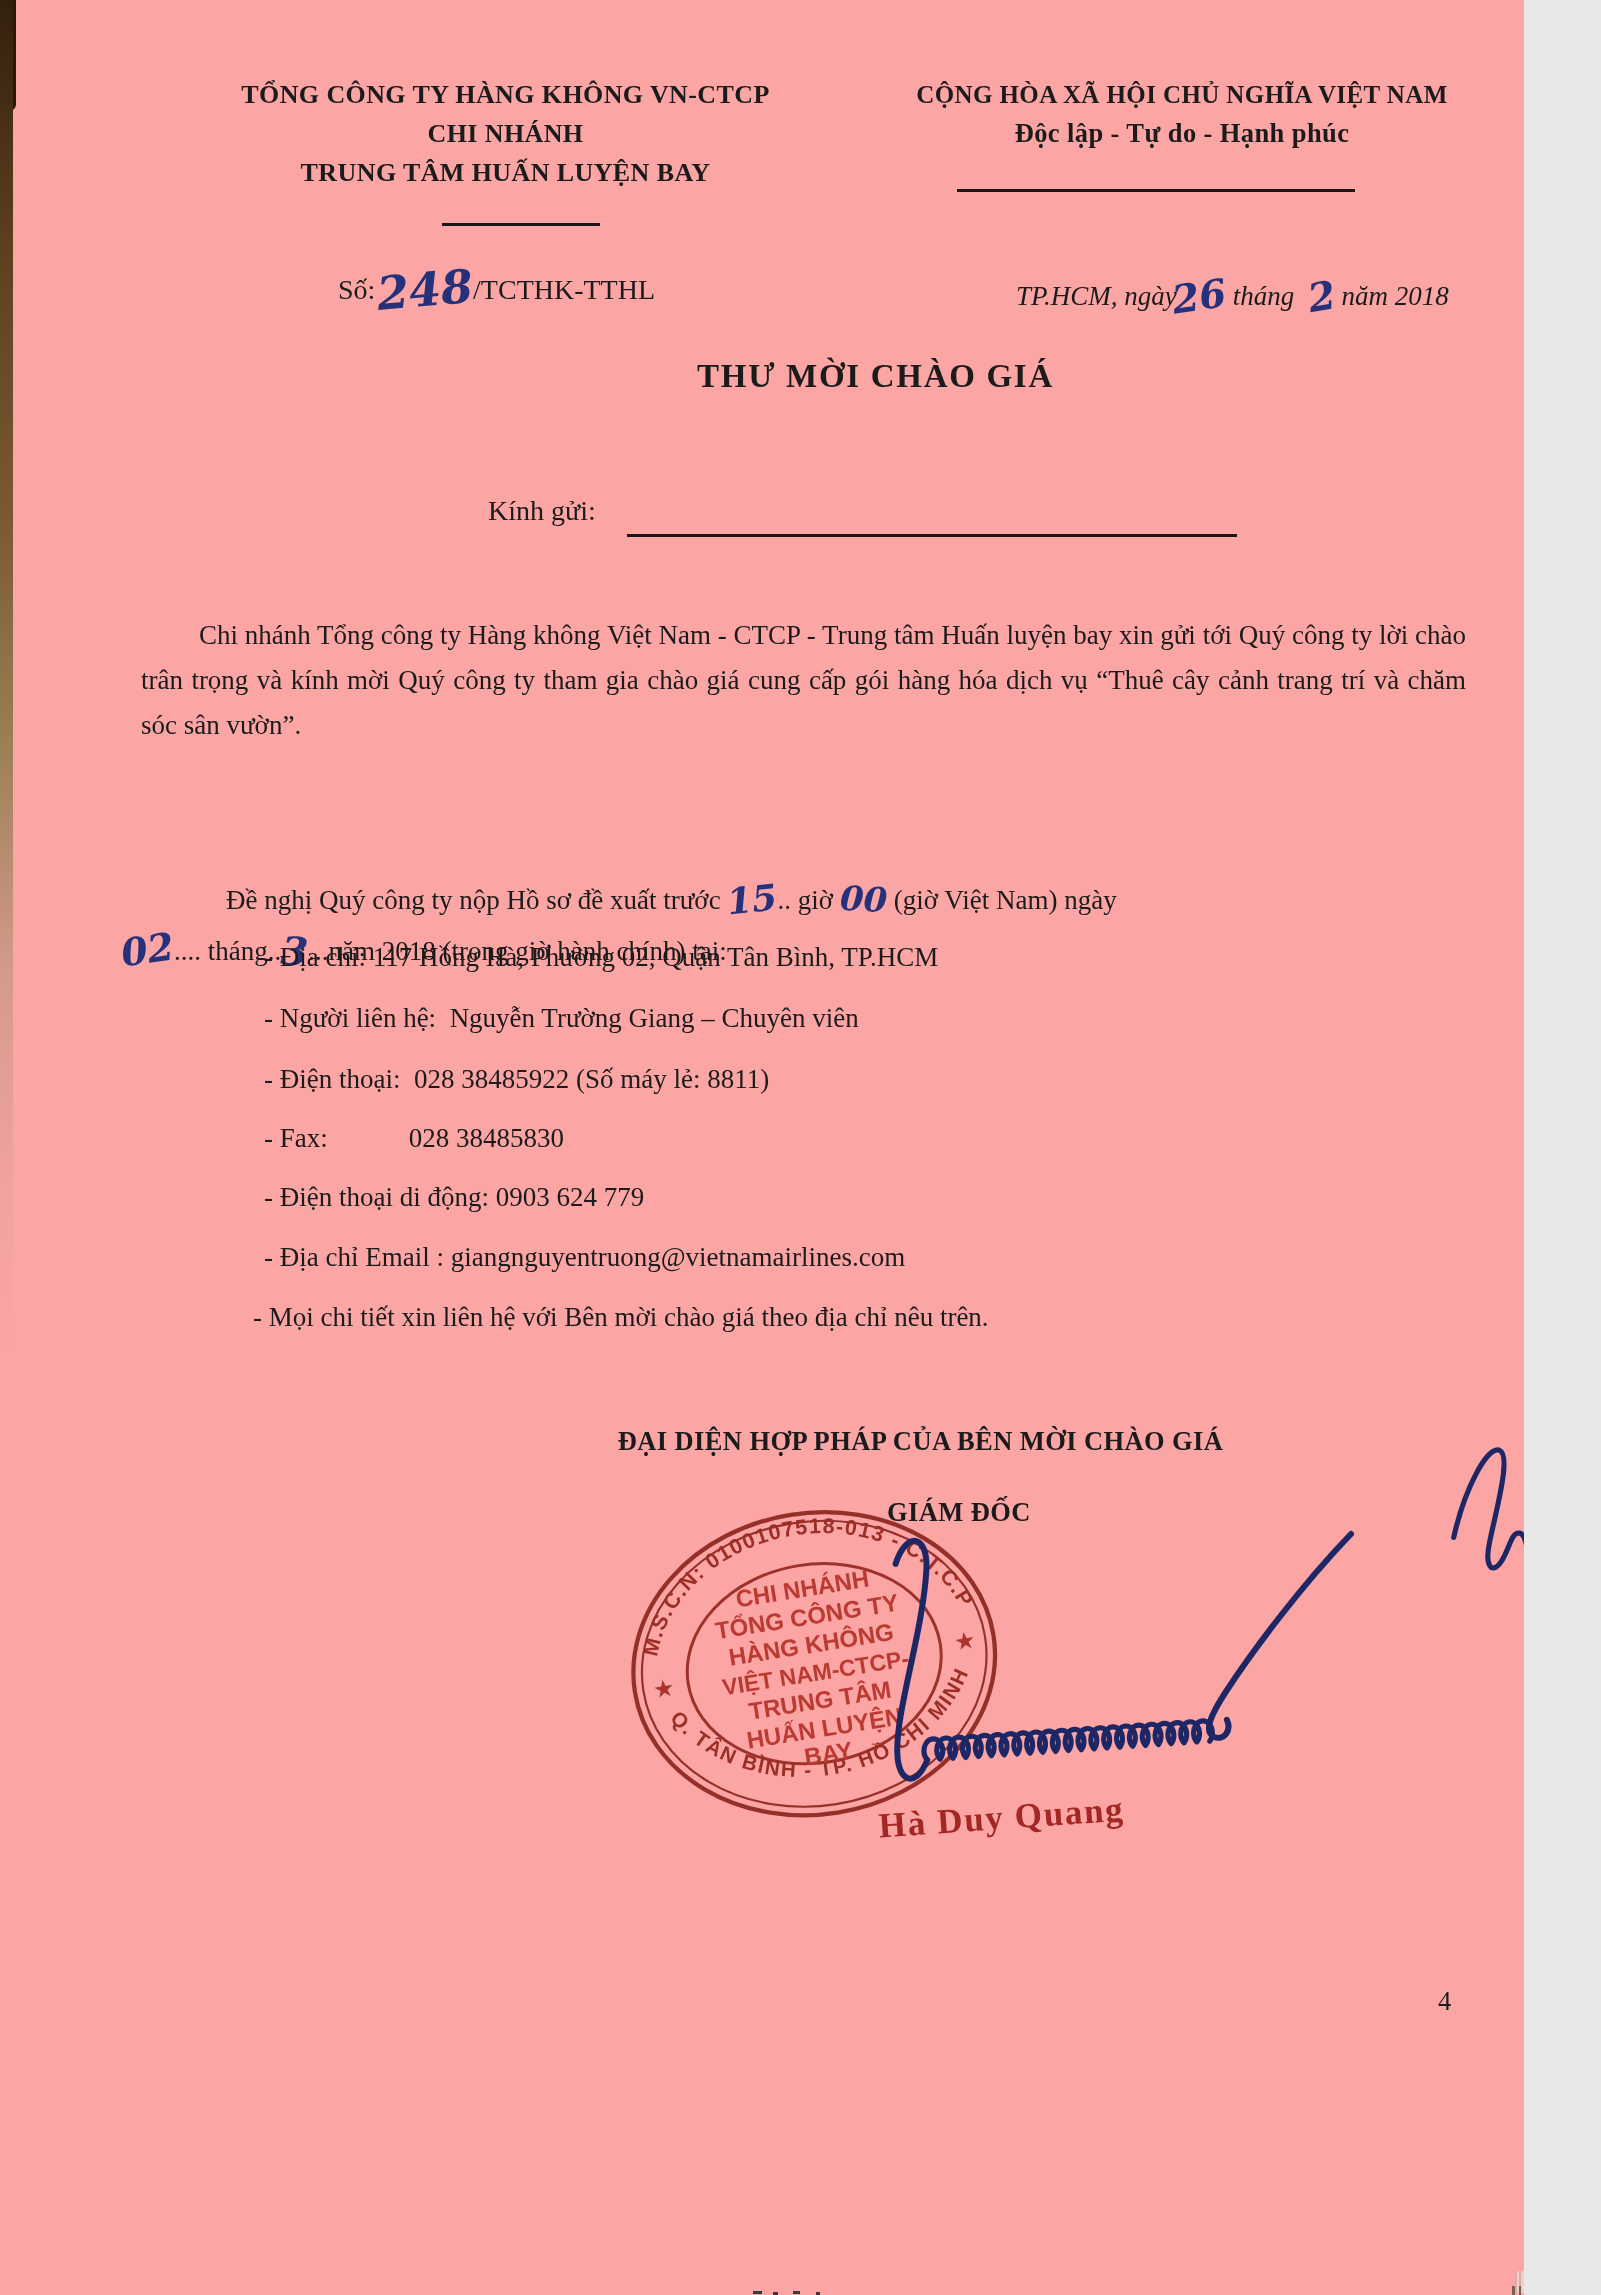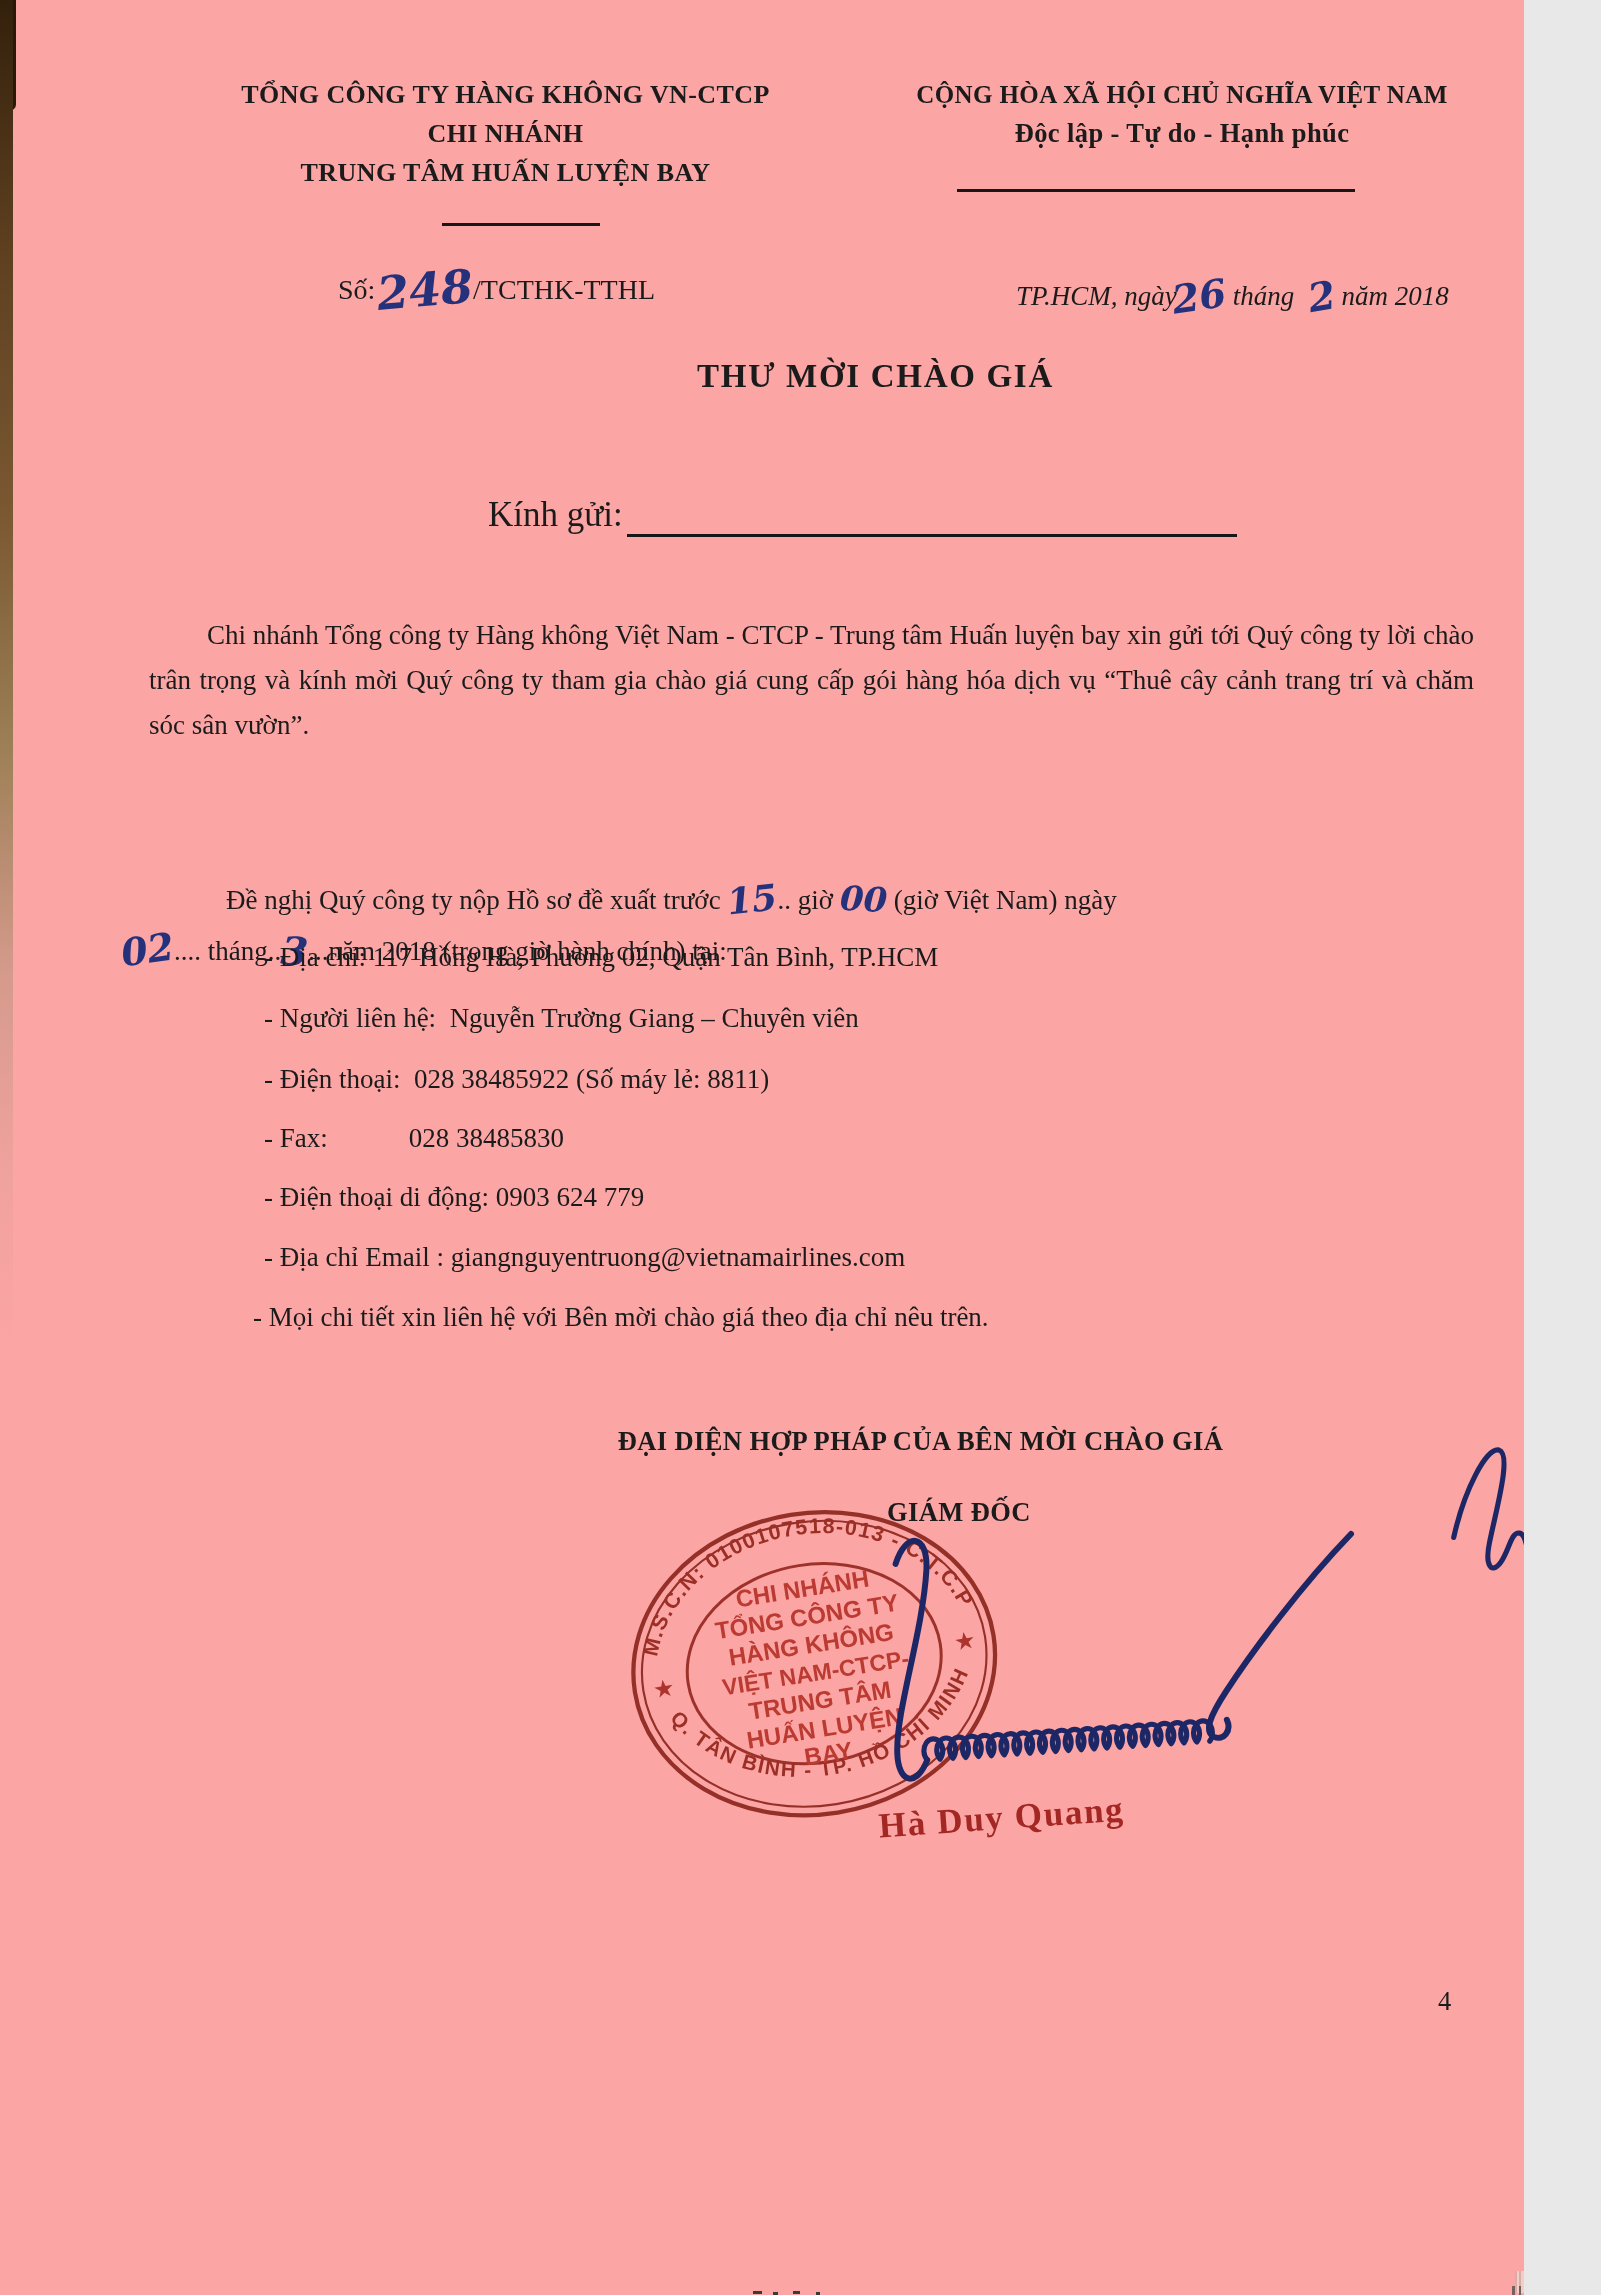--- a/index.html
+++ b/index.html
@@ -12,21 +12,21 @@
     overflow:hidden;
   }
   .abs{position:absolute;}
   .ctr{text-align:center;}
   .hdr{font-size:26px;font-weight:bold;line-height:39px;letter-spacing:0.4px;}
   .rule{position:absolute;background:#171717;}
   .ref-line{font-size:28px;white-space:pre;}
   .dateline{font-size:27px;font-style:italic;white-space:pre;}
   .title{font-size:33px;font-weight:bold;letter-spacing:1.7px;}
   .bodytx{font-size:27px;line-height:45px;}
-  .salut{font-size:35px;}
+  .salut{font-size:28px;}
   .detail{position:absolute;left:264px;font-size:27px;white-space:pre;}
   .hw{
     font-family:"DejaVu Serif", serif;
     font-style:italic;font-weight:600;
     color:#26317b;
     display:inline-block;
   }
   .sig-head{font-size:26.5px;font-weight:bold;letter-spacing:0.4px;}
   .signer{
     font-size:35px;font-weight:bold;color:#a32723;
@@ -82,21 +82,21 @@
 
   <div class="abs dateline" style="left:989px;top:242px;">
     <span>TP.HCM, ngày</span><span class="hw" style="font-size:39px;transform:rotate(-8deg);margin-left:-5.1px;vertical-align:-5.1px;">26</span><span> </span><span>tháng</span><span>  </span><span class="hw" style="font-size:39px;transform:rotate(-10deg);vertical-align:-5.1px;">2</span><span> </span><span>năm 2018</span>
   </div>
 
   <div class="abs ctr title" style="left:362px;top:358px;width:1027px;">THƯ MỜI CHÀO GIÁ</div>
 
   <div class="abs salut" style="left:488px;top:495px;">Kính gửi:</div>
   <div class="rule" style="left:627px;top:534px;width:610px;height:2.6px;"></div>
 
-  <div class="abs bodytx" style="left:149px;top:613px;width:1325px;text-align:justify;text-indent:58px;">Chi nhánh Tổng công ty Hàng không Việt Nam - CTCP - Trung tâm Huấn luyện bay xin gửi tới Quý công ty lời chào trân trọng và kính mời Quý công ty tham gia chào giá cung cấp gói hàng hóa dịch vụ “Thuê cây cảnh trang trí và chăm sóc sân vườn”.</div>
+  <div class="abs bodytx" style="left:141px;top:613px;width:1325px;text-align:justify;text-indent:58px;">Chi nhánh Tổng công ty Hàng không Việt Nam - CTCP - Trung tâm Huấn luyện bay xin gửi tới Quý công ty lời chào trân trọng và kính mời Quý công ty tham gia chào giá cung cấp gói hàng hóa dịch vụ “Thuê cây cảnh trang trí và chăm sóc sân vườn”.</div>
 
 
   <div class="abs bodytx" style="left:199px;top:832px;white-space:pre;">
     <span>Đề nghị Quý công ty nộp Hồ sơ đề xuất trước </span><span class="hw" style="font-size:36px;transform:rotate(-6deg);vertical-align:-3.4px;">15</span><span>..</span><span> giờ </span><span class="hw" style="font-size:34px;transform:rotate(3deg);vertical-align:-2.6px;">00</span><span> (giờ Việt Nam) ngày</span>
   </div>
 
   <div class="abs bodytx" style="left:94px;top:882px;white-space:pre;">
     <span class="hw" style="font-size:38px;transform:rotate(-8deg);vertical-align:-3.4px;">02</span><span>....</span><span> tháng..</span><span class="hw" style="font-size:39px;transform:rotate(4deg);vertical-align:-5.1px;">3</span><span>...</span><span>năm 2018 (trong giờ hành chính) tại:</span>
   </div>
 

